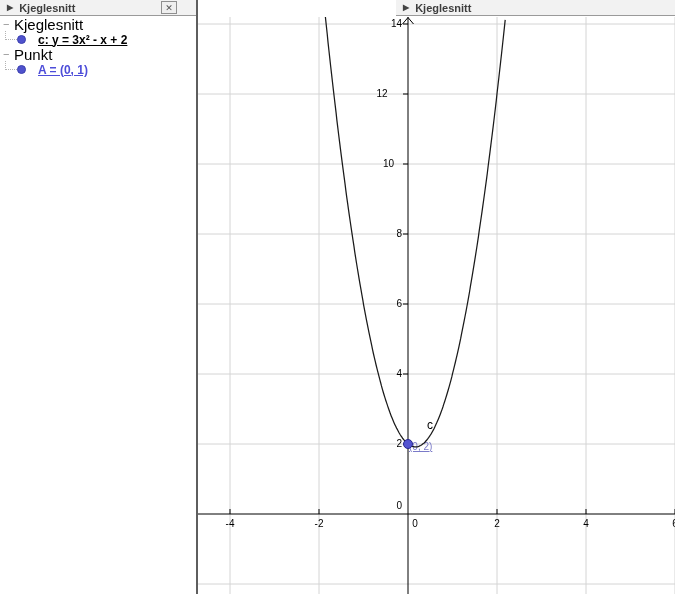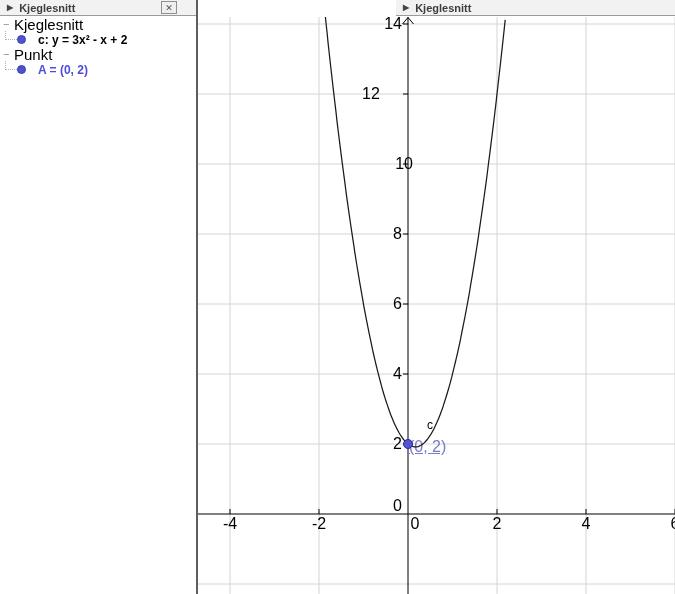--- a/index.html
+++ b/index.html
@@ -19,29 +19,29 @@
   .algebra-panel{position:absolute;left:0;top:0;width:196px;height:594px;overflow:hidden;}
   .tree{position:absolute;left:0;top:17px;width:196px;}
   .group-row,.item-row{height:15px;display:flex;align-items:center;position:relative;}
   .toggle{width:14px;padding-left:3px;color:#8f8f8f;font-size:11px;line-height:1;
     box-sizing:border-box;}
   .group-label{font-size:15px;color:#000;}
   .connector{position:absolute;left:5px;top:-1px;width:11px;height:8px;
     border-left:1px dotted #b3b3b3;border-bottom:1px dotted #b3b3b3;}
   .bullet{position:absolute;left:17px;top:3px;width:9px;height:9px;border-radius:50%;
     border:1px solid #3a3fae;box-sizing:border-box;}
-  .item-text{position:absolute;left:38px;font-size:12px;font-weight:bold;white-space:pre;}
+  .item-text{position:absolute;left:38px;font-size:12px;font-weight:bold;white-space:pre;text-decoration:underline;}
   
   .divider{position:absolute;left:196px;top:0;width:2px;height:594px;background:#5e5e5e;}
   
   .graphics-panel{position:absolute;left:198px;top:0;width:477px;height:594px;overflow:hidden;}
   .gsvg{position:absolute;left:0;top:0;}
   #graph-base{z-index:1;} #graph-labels{z-index:2;} #graph-top{z-index:3;pointer-events:none;}
   #graph-labels{position:absolute;left:0;top:0;width:477px;height:594px;}
-  .glabel{position:absolute;font-size:16px;color:#000;white-space:pre;line-height:13px;}
+  .glabel{position:absolute;font-size:10px;color:#000;white-space:pre;line-height:13px;}
 </style>
 </head>
 <body>
 
 <div class="app">
 
   <div class="algebra-panel">
     <div class="panel-header alg-header">
       <span class="tri">▶</span>
       <span>Kjeglesnitt</span>
@@ -58,21 +58,21 @@
         <span class="bullet" style="background: rgb(79, 82, 205);"></span>
         <span class="item-text" style="color: rgb(0, 0, 0);">c: y = 3x² - x + 2</span>
       </div>
       <div class="group-row">
         <span class="toggle">−</span>
         <span class="group-label">Punkt</span>
       </div>
       <div class="item-row">
         <span class="connector"></span>
         <span class="bullet" style="background: rgb(79, 82, 205);"></span>
-        <span class="item-text" style="color: rgb(77, 77, 217);">A = (0, 2)</span>
+        <span class="item-text" style="color: rgb(77, 77, 217);">A = (0, 1)</span>
       </div>
     </div>
   </div>
 
   <div class="divider"></div>
 
   <div class="graphics-panel">
     <svg id="graph-base" class="gsvg" width="477" height="594">
         <line x1="32" y1="17" x2="32" y2="594" stroke="#d4d4d4" stroke-width="1"></line>
         <line x1="121" y1="17" x2="121" y2="594" stroke="#d4d4d4" stroke-width="1"></line>
@@ -107,22 +107,22 @@
         <span class="glabel" style="left: 12px; top: 517px; width: 40px; text-align: center;">-4</span>
         <span class="glabel" style="left: 101px; top: 517px; width: 40px; text-align: center;">-2</span>
         <span class="glabel" style="left: 279px; top: 517px; width: 40px; text-align: center;">2</span>
         <span class="glabel" style="left: 368px; top: 517px; width: 40px; text-align: center;">4</span>
         <span class="glabel" style="left: 457px; top: 517px; width: 40px; text-align: center;">6</span>
         <span class="glabel" style="left: 197px; top: 517px; width: 40px; text-align: center;">0</span>
         <span class="glabel" style="left: 164px; top: 437px; width: 40px; text-align: right;">2</span>
         <span class="glabel" style="left: 164px; top: 367px; width: 40px; text-align: right;">4</span>
         <span class="glabel" style="left: 164px; top: 297px; width: 40px; text-align: right;">6</span>
         <span class="glabel" style="left: 164px; top: 227px; width: 40px; text-align: right;">8</span>
-        <span class="glabel" style="left: 175px; top: 157px; width: 40px; text-align: right;">10</span>
-        <span class="glabel" style="left: 164px; top: 87px; width: 40px; text-align: left;">12</span>
+        <span class="glabel" style="left: 156px; top: 157px; width: 40px; text-align: right;">10</span>
+        <span class="glabel" style="left: 164px; top: 87px; width: 40px; text-align: center;">12</span>
         <span class="glabel" style="left: 164px; top: 17px; width: 40px; text-align: right;">14</span>
         <span class="glabel" style="left: 164px; top: 499px; width: 40px; text-align: right;">0</span>
         <span class="glabel" style="left: 211px; top: 440px; color: rgb(122, 122, 200); text-decoration: underline;">(0, 2)</span>
         <span class="glabel" style="left: 229px; top: 419px; color: rgb(0, 0, 0); font-size: 12px;">c</span>
       </div>
     <svg id="graph-top" class="gsvg" width="477" height="594">
         <path d="M127.4,17.0 L128.3,25.5 L129.2,33.8 L130.0,42.1 L130.9,50.3 L131.8,58.4 L132.7,66.5 L133.6,74.4 L134.5,82.3 L135.4,90.1 L136.3,97.8 L137.2,105.4 L138.1,112.9 L138.9,120.4 L139.8,127.7 L140.7,135.0 L141.6,142.2 L142.5,149.3 L143.4,156.4 L144.3,163.3 L145.2,170.2 L146.1,176.9 L147.0,183.6 L147.8,190.2 L148.7,196.8 L149.6,203.2 L150.5,209.6 L151.4,215.8 L152.3,222.0 L153.2,228.1 L154.1,234.2 L155.0,240.1 L155.9,245.9 L156.7,251.7 L157.6,257.4 L158.5,263.0 L159.4,268.5 L160.3,273.9 L161.2,279.3 L162.1,284.6 L163.0,289.7 L163.9,294.8 L164.8,299.9 L165.6,304.8 L166.5,309.6 L167.4,314.4 L168.3,319.1 L169.2,323.7 L170.1,328.2 L171.0,332.6 L171.9,336.9 L172.8,341.2 L173.7,345.4 L174.5,349.4 L175.4,353.5 L176.3,357.4 L177.2,361.2 L178.1,365.0 L179.0,368.6 L179.9,372.2 L180.8,375.7 L181.7,379.1 L182.6,382.5 L183.4,385.7 L184.3,388.9 L185.2,392.0 L186.1,395.0 L187.0,397.9 L187.9,400.7 L188.8,403.4 L189.7,406.1 L190.6,408.7 L191.5,411.2 L192.3,413.6 L193.2,415.9 L194.1,418.1 L195.0,420.3 L195.9,422.4 L196.8,424.4 L197.7,426.3 L198.6,428.1 L199.5,429.8 L200.4,431.5 L201.2,433.0 L202.1,434.5 L203.0,435.9 L203.9,437.2 L204.8,438.5 L205.7,439.6 L206.6,440.7 L207.5,441.7 L208.4,442.6 L209.3,443.4 L210.1,444.1 L211.0,444.8 L211.9,445.3 L212.8,445.8 L213.7,446.2 L214.6,446.5 L215.5,446.7 L216.4,446.9 L217.3,446.9 L218.2,446.9 L219.0,446.8 L219.9,446.6 L220.8,446.3 L221.7,445.9 L222.6,445.5 L223.5,445.0 L224.4,444.3 L225.3,443.6 L226.2,442.9 L227.1,442.0 L227.9,441.0 L228.8,440.0 L229.7,438.9 L230.6,437.7 L231.5,436.4 L232.4,435.0 L233.3,433.6 L234.2,432.0 L235.1,430.4 L236.0,428.7 L236.8,426.9 L237.7,425.0 L238.6,423.1 L239.5,421.0 L240.4,418.9 L241.3,416.7 L242.2,414.4 L243.1,412.0 L244.0,409.6 L244.9,407.0 L245.7,404.4 L246.6,401.7 L247.5,398.9 L248.4,396.0 L249.3,393.0 L250.2,390.0 L251.1,386.8 L252.0,383.6 L252.9,380.3 L253.8,376.9 L254.6,373.4 L255.5,369.9 L256.4,366.2 L257.3,362.5 L258.2,358.7 L259.1,354.8 L260.0,350.8 L260.9,346.8 L261.8,342.6 L262.7,338.4 L263.5,334.1 L264.4,329.7 L265.3,325.2 L266.2,320.7 L267.1,316.0 L268.0,311.3 L268.9,306.5 L269.8,301.6 L270.7,296.6 L271.6,291.5 L272.4,286.4 L273.3,281.1 L274.2,275.8 L275.1,270.4 L276.0,264.9 L276.9,259.4 L277.8,253.7 L278.7,248.0 L279.6,242.1 L280.5,236.2 L281.3,230.2 L282.2,224.2 L283.1,218.0 L284.0,211.8 L284.9,205.4 L285.8,199.0 L286.7,192.5 L287.6,185.9 L288.5,179.3 L289.4,172.5 L290.2,165.7 L291.1,158.8 L292.0,151.8 L292.9,144.7 L293.8,137.5 L294.7,130.3 L295.6,123.0 L296.5,115.5 L297.4,108.0 L298.3,100.4 L299.1,92.8 L300.0,85.0 L300.9,77.2 L301.8,69.3 L302.7,61.2 L303.6,53.2 L304.5,45.0 L305.4,36.7 L306.3,28.4 L307.2,19.9" fill="none" stroke="#1a1a1a" stroke-width="1.25"></path>
         <circle cx="210" cy="444" r="4.5" fill="#5353d1" stroke="#28288f" stroke-width="1"></circle>
       </svg>
     <div class="panel-header gfx-header">

